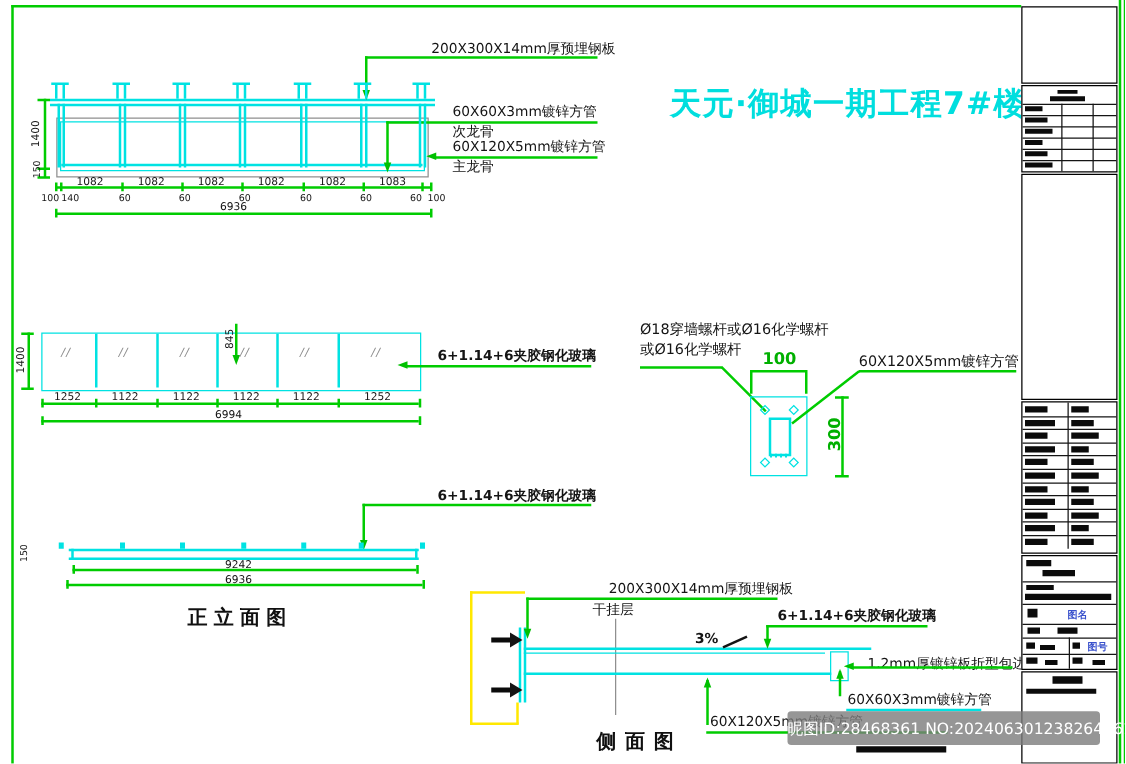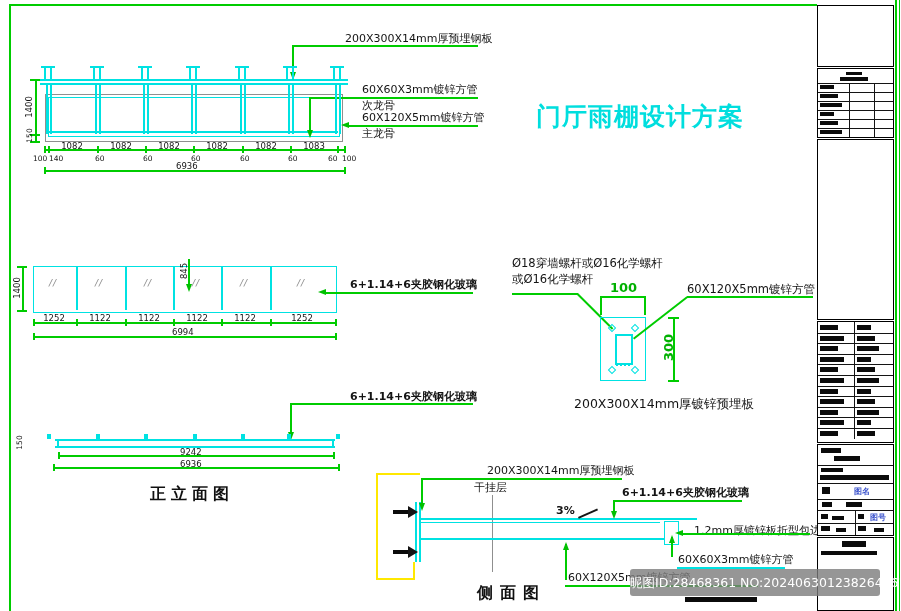--- a/index.html
+++ b/index.html
@@ -291,24 +291,23 @@
     <div class="box" style="left:632px;top:367px;width:4px;height:4px;border-color:#00e2e2;border-width:1px;background:transparent;transform:rotate(45deg);"></div>
 
     <div class="vl g" style="left:673px;top:317px;height:64px;"></div>
     <div class="hl g" style="left:668px;top:317px;width:11px;"></div>
     <div class="hl g" style="left:668px;top:380px;width:11px;"></div>
     <div class="dim dgr rot" style="left:655px;top:340px;">300</div>
 
     <div class="lab" style="left:687px;top:282px;font-size:11.5px;">60X120X5mm镀锌方管</div>
     <div class="hl g" style="left:687px;top:296px;width:126px;"></div>
     <div class="diag" style="left:633px;top:338px;width:68px;transform:rotate(-37.9deg);"></div>
-    <div class="lab" style="left:574px;top:396px;font-size:12.5px;">200X300X14mm厚镀锌预埋板</div>
   </div>
 
-  <div class="ttl" style="left:536px;top:100px;">门厅雨棚设计方案</div>
+  <div class="ttl" style="left:536px;top:66px;">天元·御城一期工程7#楼</div>
 
   <div class="layer" id="tblock-group">
     <div class="box" style="left:817px;top:5px;width:75px;height:60px;"></div>
     <div class="box" id="tb-box2" style="left:817px;top:68px;width:75px;height:68px;">
       <div class="sm" style="left:28px;top:3px;width:16px;height:3px;"></div>
       <div class="sm" style="left:22px;top:8px;width:28px;height:4px;"></div>
     <div class="hl k" style="left:0;top:14px;width:75px;height:1px;"></div>
         <div class="sm" style="left:2px;top:16px;width:14px;height:4px;"></div>
         <div class="hl k" style="left:0;top:23px;width:75px;height:1px;"></div>
         <div class="sm" style="left:2px;top:25px;width:18px;height:4px;"></div>

